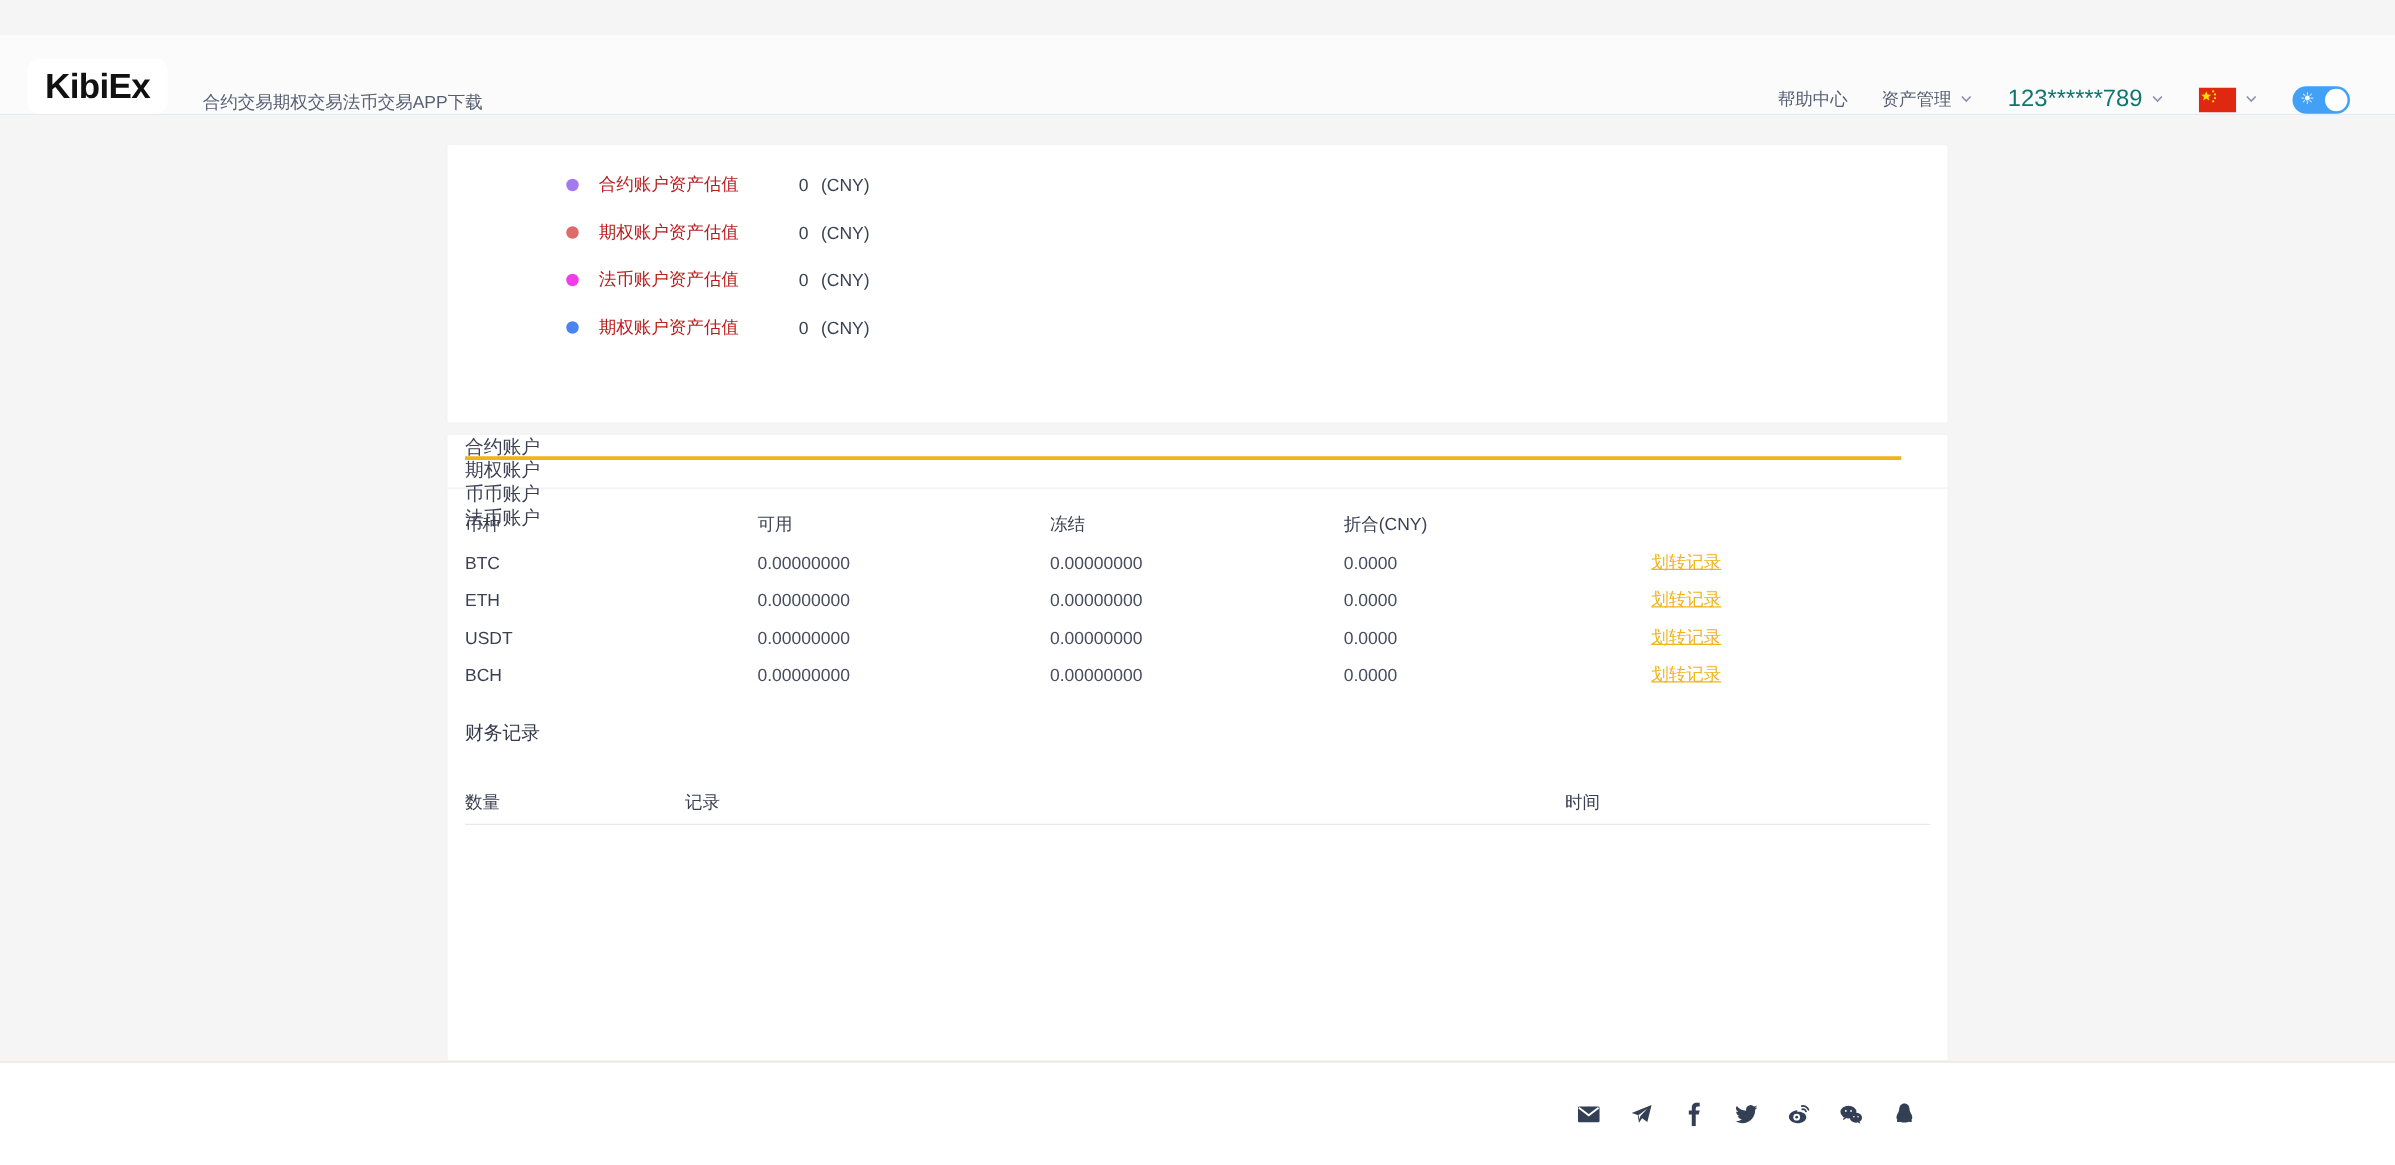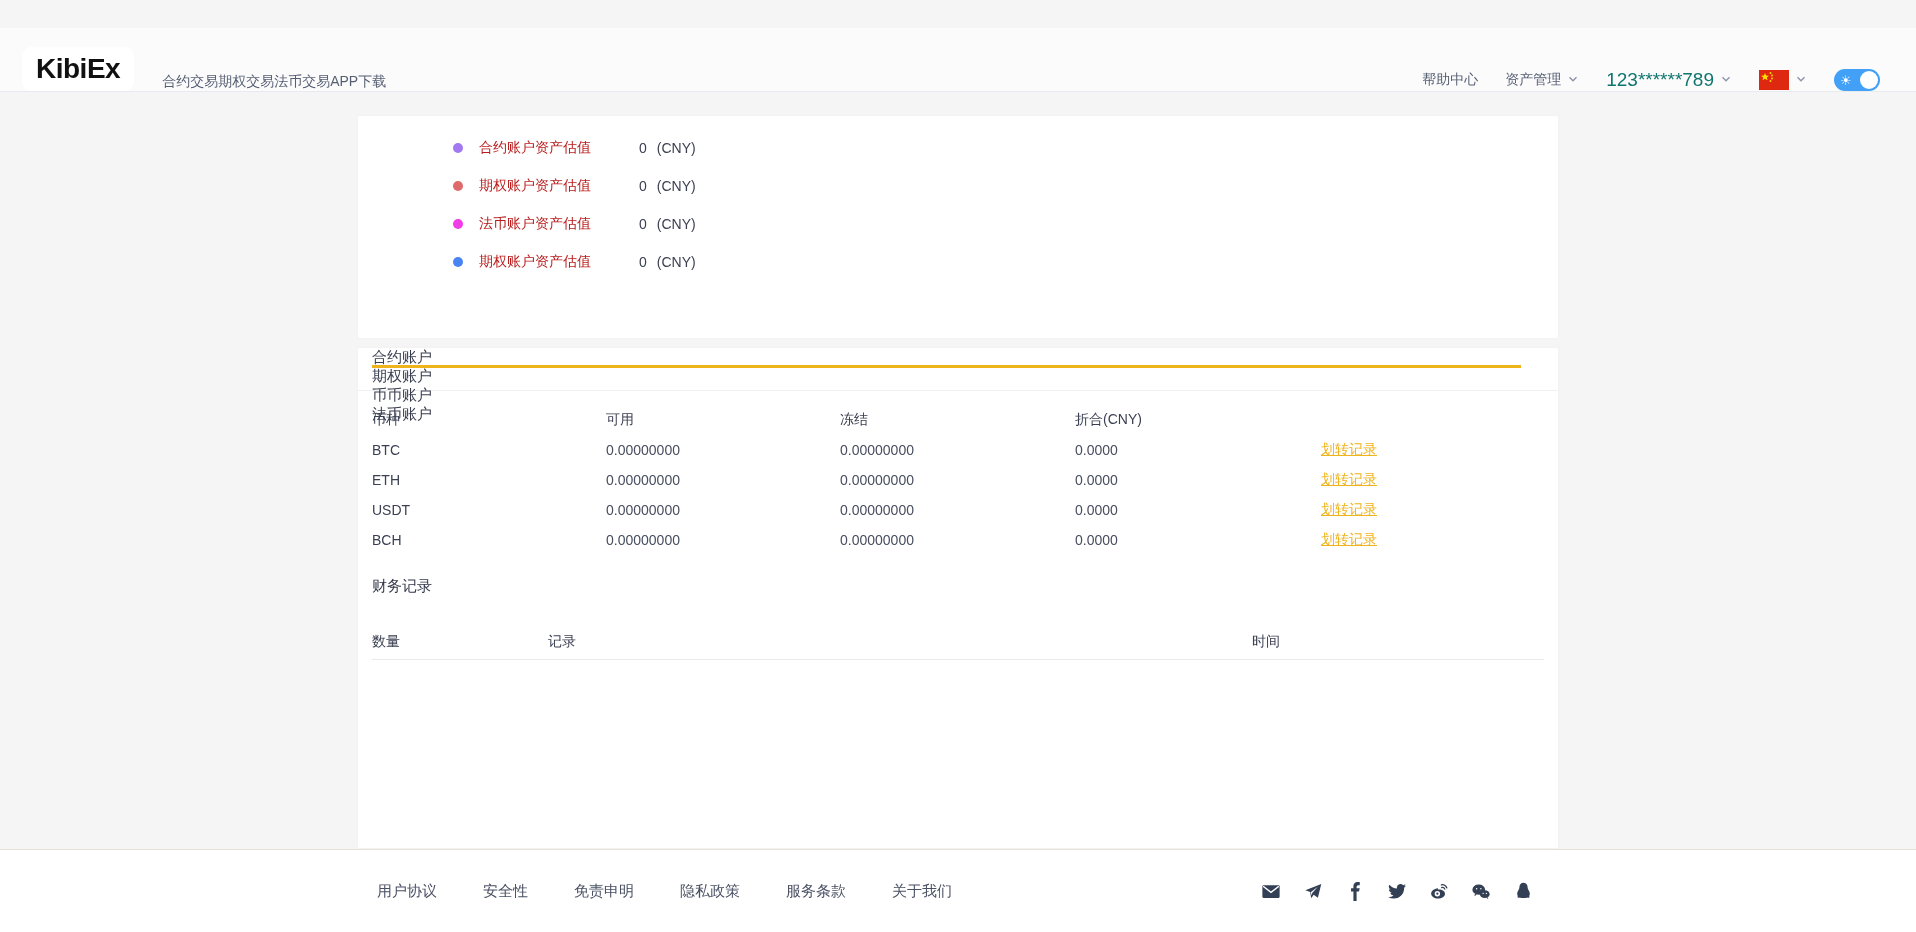--- a/index.html
+++ b/index.html
@@ -210,28 +210,20 @@
     <div class="finance-head">
       <span class="cell">数量</span>
       <span class="cell">记录</span>
       <span class="cell">时间</span>
     </div>
   </div>
 </div>
 
 <div class="footer">
   <div class="footer-inner">
-    <div class="footer-links">
-      <span class="footer-link">用户协议</span>
-      <span class="footer-link">安全性</span>
-      <span class="footer-link">免责申明</span>
-      <span class="footer-link">隐私政策</span>
-      <span class="footer-link">服务条款</span>
-      <span class="footer-link">关于我们</span>
-    </div>
     <div class="footer-social">
       <span class="social-icon">
         <svg width="19" height="15" viewBox="0 0 24 18">
             <rect x="0.5" y="0.5" width="23" height="17" rx="1.5" fill="#333F54"></rect>
             <path d="M1.5 2l10.5 8L22.5 2" fill="none" stroke="#fff" stroke-width="2"></path>
           </svg>
       </span>
       <span class="social-icon">
         <svg width="19" height="19" viewBox="0 0 24 24">
             <path d="M23 2L1.8 10.4l6.4 2.3L9.6 21l3.3-4.8 5.6 4L23 2zM8.9 13l9.6-7.3-7.6 8.3-.4 3.4-1.6-4.4z" fill="#333F54"></path>

